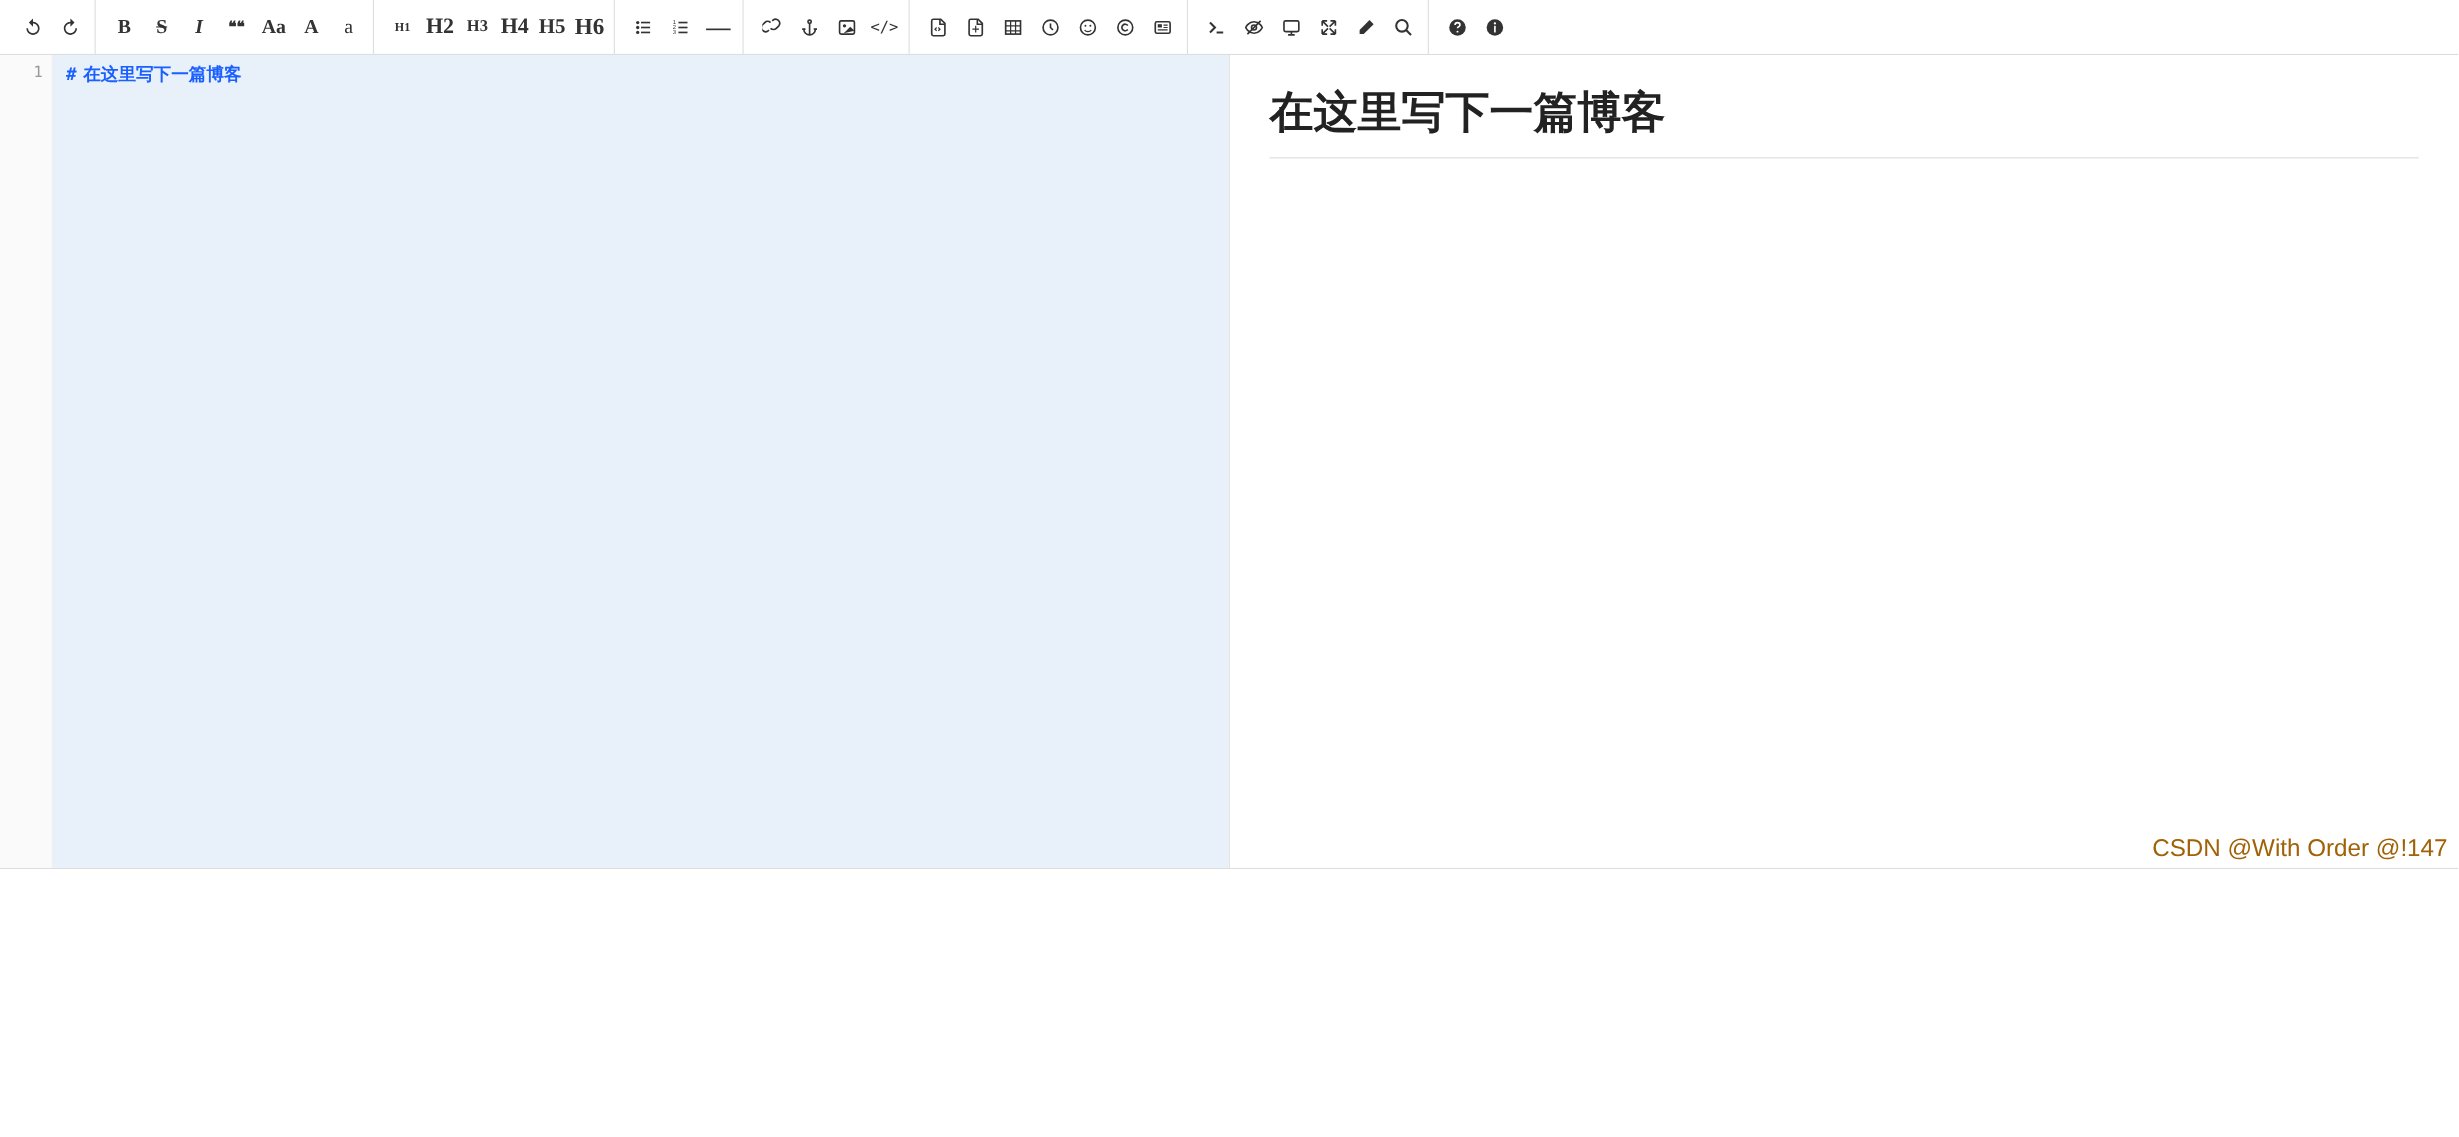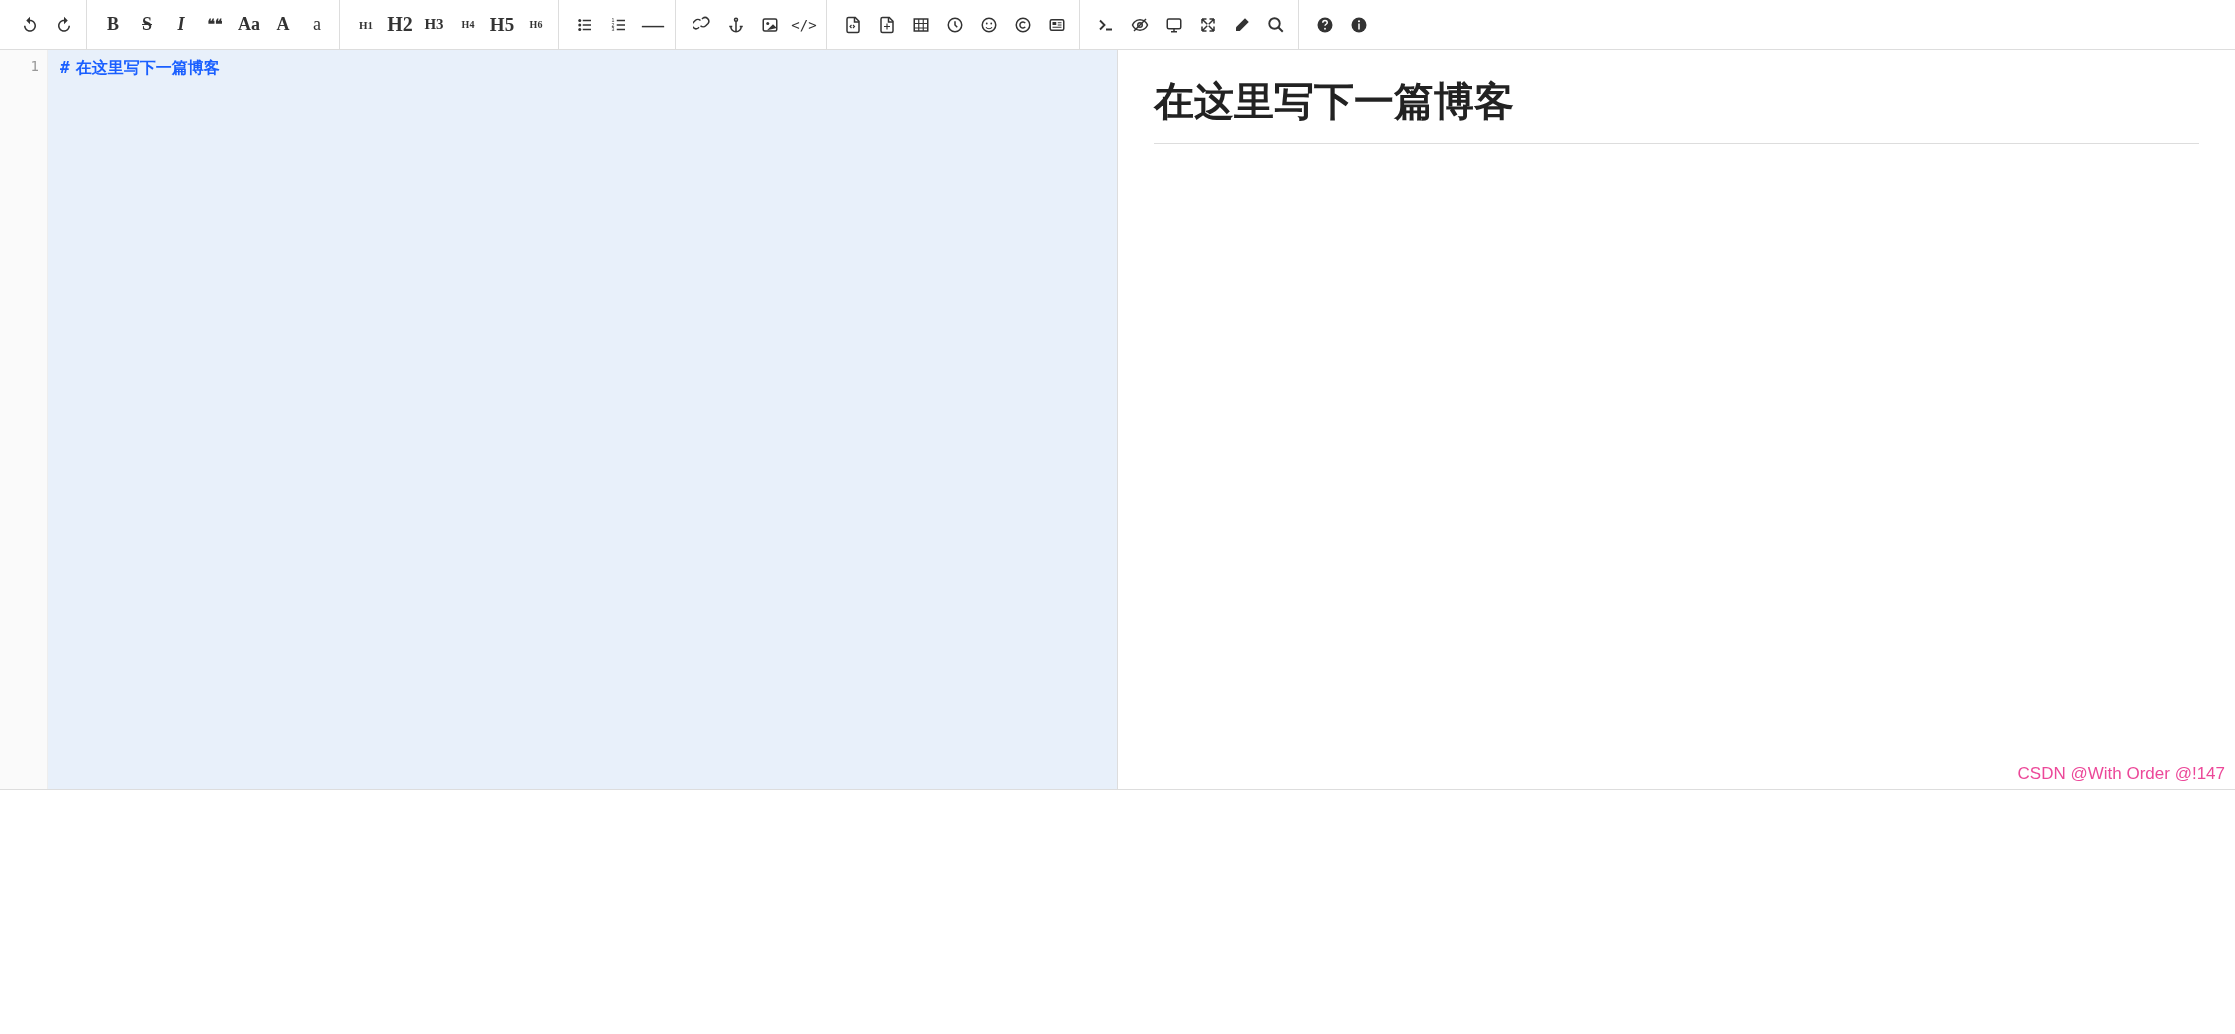--- a/index.html
+++ b/index.html
@@ -78,22 +78,22 @@
       font-weight: bold;
       color: #222;
       padding-bottom: 14px;
       border-bottom: 1px solid #ddd;
       font-family: "Microsoft YaHei", sans-serif;
     }
     .watermark {
       position: absolute;
       bottom: 6px;
       right: 10px;
-      font-size: 17px;
-      color: #ec4899;
+      font-size: 22px;
+      color: #a16207;
       font-family: Arial, sans-serif;
     }
     .main-wrap { position: relative; }
   </style>
 </head>
 <body>
 
 <div class="toolbar">
 
   <div class="tb-group">
@@ -137,27 +137,27 @@
     <div class="tb-btn">
         <span class="txt" style="font-size:11px">H1</span>
       </div>
     <div class="tb-btn">
         <span class="txt" style="font-size:20px">H2</span>
       </div>
     <div class="tb-btn">
         <span class="txt" style="font-size:15px">H3</span>
       </div>
     <div class="tb-btn">
-        <span class="txt" style="font-size:10px">H4</span>
+        <span class="txt" style="font-size:20px">H4</span>
       </div>
     <div class="tb-btn">
         <span class="txt" style="font-size:19px">H5</span>
       </div>
     <div class="tb-btn">
-        <span class="txt" style="font-size:10px">H6</span>
+        <span class="txt" style="font-size:21px">H6</span>
       </div>
   </div>
 
   <div class="tb-group">
     <div class="tb-btn">
       <svg viewBox="0 0 24 24">
           <circle cx="5" cy="6" r="2"></circle>
           <rect x="9" y="5" width="11" height="2"></rect>
           <circle cx="5" cy="12" r="2"></circle>
           <rect x="9" y="11" width="11" height="2"></rect>

